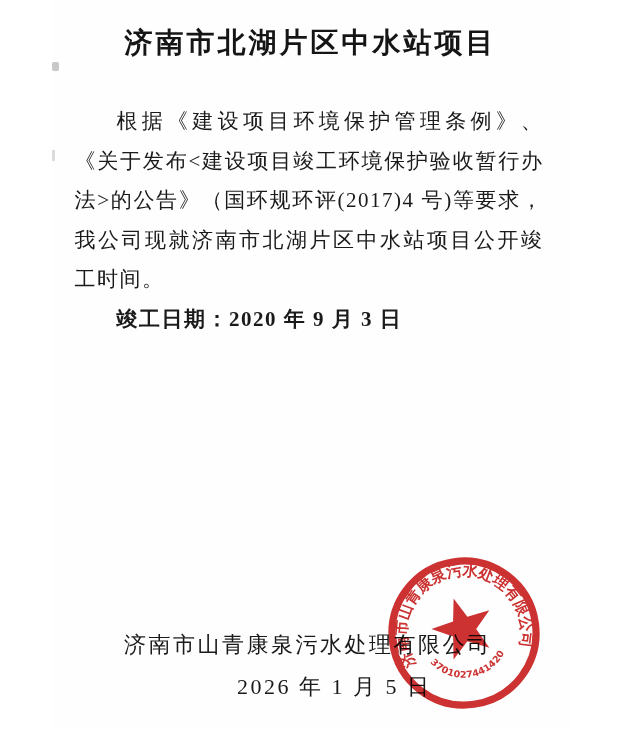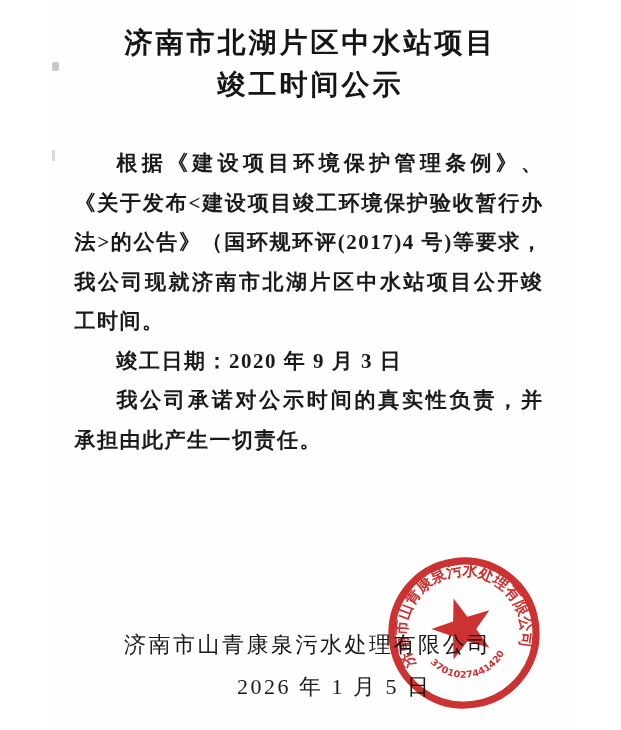--- a/index.html
+++ b/index.html
@@ -31,21 +31,20 @@
     margin-top: 38px;
     padding: 0 26px 0 23px;
     font-size: 21px;
     line-height: 39.5px;
     letter-spacing: 1.5px;
     text-align: justify;
   }
   .body-text p {
     margin: 0;
     text-indent: 2em;
-    font-weight: bold;
   }
   .body-text p.bold { font-weight: 700; }
   .sig-company {
     position: absolute;
     top: 630px;
     left: 0;
     width: 100%;
     box-sizing: border-box;
     padding-right: 78px;
     text-align: right;
@@ -84,26 +83,24 @@
 </style>
 </head>
 <body>
 
 <div class="page">
 
   <div class="speck s1"></div>
   <div class="speck s2"></div>
 
   <h1 class="title first">济南市北湖片区中水站项目</h1>
-  <h1 class="title">竣工时间公示</h1>
 
   <div class="body-text">
     <p>根据《建设项目环境保护管理条例》、《关于发布&lt;建设项目竣工环境保护验收暂行办法&gt;的公告》（国环规环评(2017)4 号)等要求，我公司现就济南市北湖片区中水站项目公开竣工时间。</p>
     <p class="bold">竣工日期：2020 年 9 月 3 日</p>
-    <p>我公司承诺对公示时间的真实性负责，并承担由此产生一切责任。</p>
   </div>
 
   <div class="sig-company">济南市山青康泉污水处理有限公司</div>
   <div class="sig-date">2026 年 1 月 5 日</div>
 
   <div class="stamp">
     <svg viewBox="0 0 200 200" width="160" height="160">
       <defs>
         <path id="arcTop" d="M 34.7 130.4 A 72 72 0 1 1 165.3 130.4" fill="none"></path>
         <path id="arcBottom" d="M 51.5 128 A 56 56 0 0 0 148.5 128" fill="none"></path>

